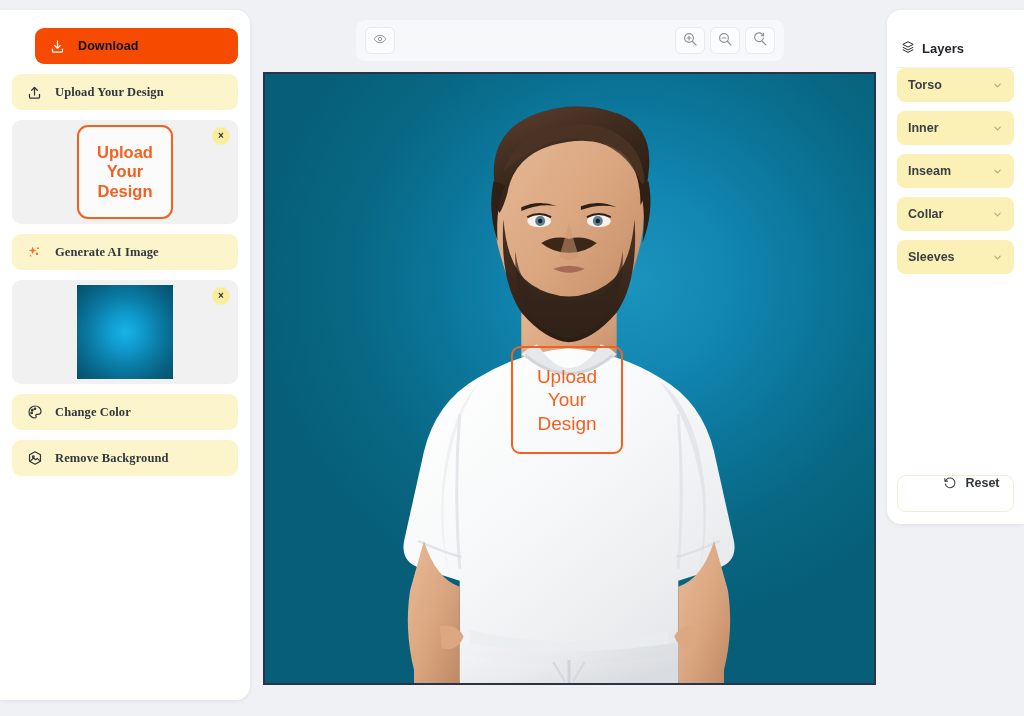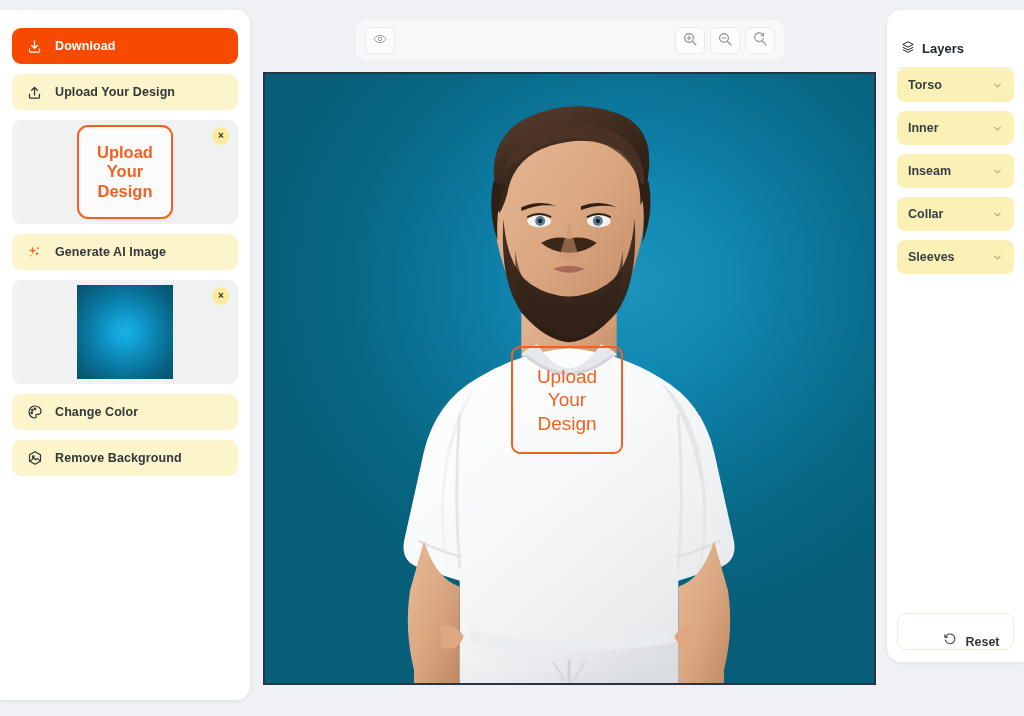--- a/index.html
+++ b/index.html
@@ -36,25 +36,27 @@
     border-radius: 9px;
     padding: 0 14px;
     font-size: 12.5px;
     font-weight: bold;
     letter-spacing: .1px;
     cursor: pointer;
     user-select: none;
   }
   .tool-btn.primary {
     background: #f64a00;
-    color: #ffffff;
+    color: #0f172a;
+    margin-left: 23px;
   }
   .tool-btn.soft {
     background: #fcf4ca;
     color: #32373c;
+    font-family: Liberation Serif, serif;
   }
   .tool-btn .ico {
     width: 17px; height: 17px;
     display: flex; align-items: center; justify-content: center;
     flex: 0 0 17px;
   }
   .tool-btn svg { display:block; }
 
   .thumb-card {
     position: relative;
@@ -149,21 +151,21 @@
     font-weight: normal;
     line-height: 1.24;
     text-align: center;
     z-index: 5;
   }
 
   
   .rightpanel {
     position: absolute;
     right: 0; top: 10px;
-    width: 137px; height: 652px;
+    width: 137px; height: 514px;
     background: #ffffff;
     border-radius: 14px 0 0 14px;
     box-shadow: 0 1px 4px rgba(30,40,60,.08);
     padding: 12px 10px 12px 10px;
     display: flex;
     flex-direction: column;
   }
   .rp-title {
     display: flex;
     align-items: center;
@@ -193,21 +195,21 @@
     cursor: pointer;
   }
   .layer-item .chev { color: #b3ab74; display:flex; }
   .reset-btn {
     margin-top: auto;
     height: 37px;
     border: 1px solid #f4ecd2;
     border-radius: 9px;
     background: #ffffff;
     display: flex;
-    align-items: flex-end;
+    align-items: flex-start;
     justify-content: center;
     gap: 8px;
     font-size: 12.5px;
     font-weight: bold;
     color: #32373c;
     cursor: pointer;
     padding-left: 32px;
   }
 </style>
 </head>

